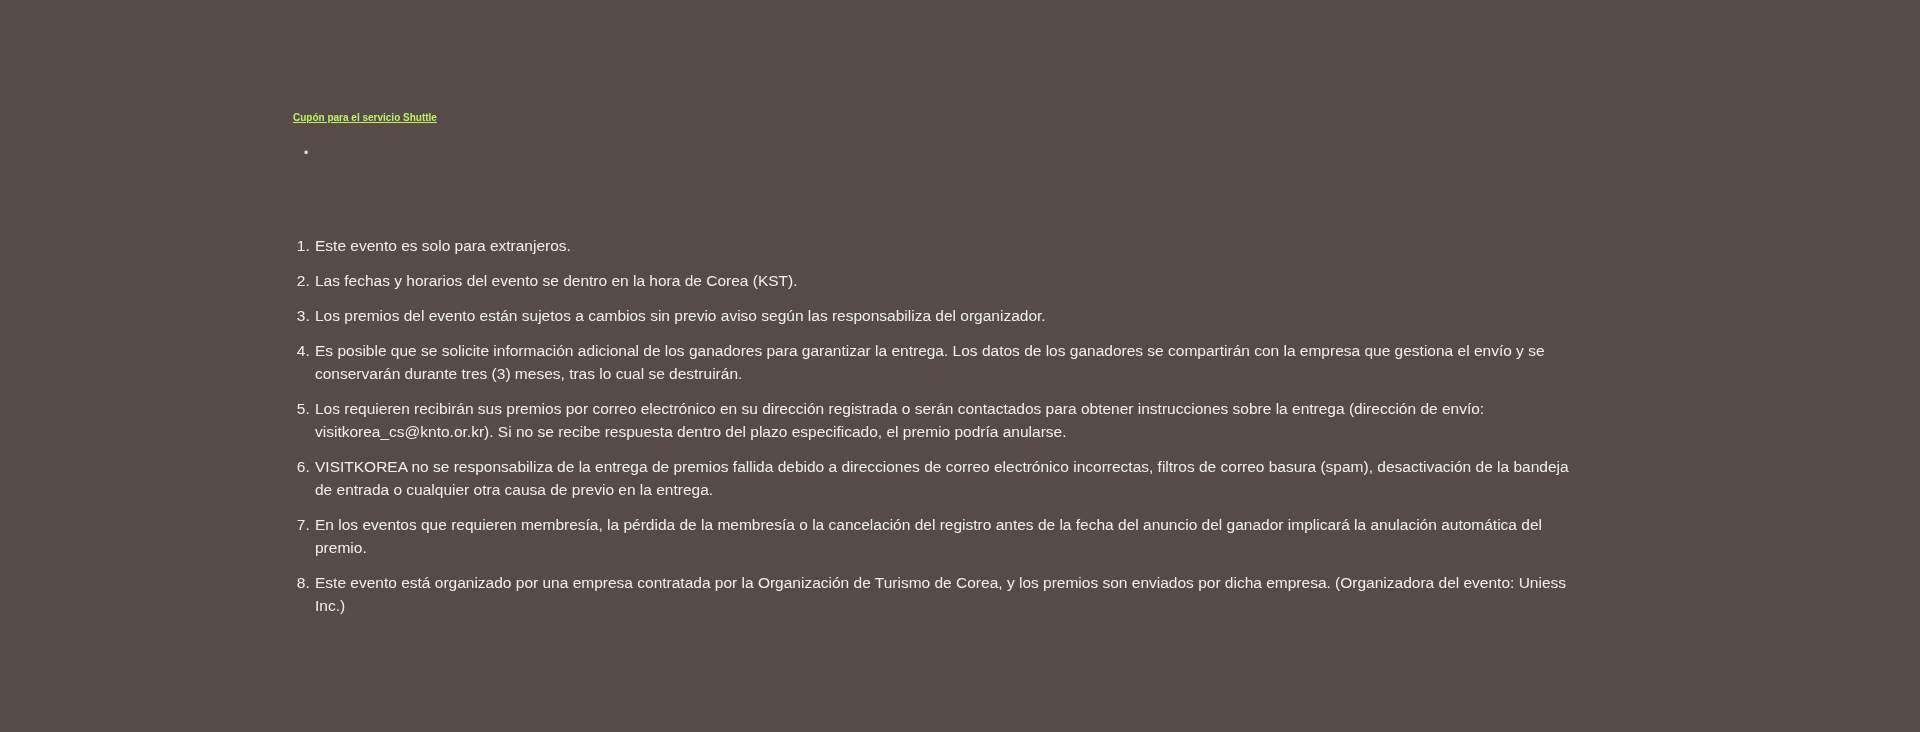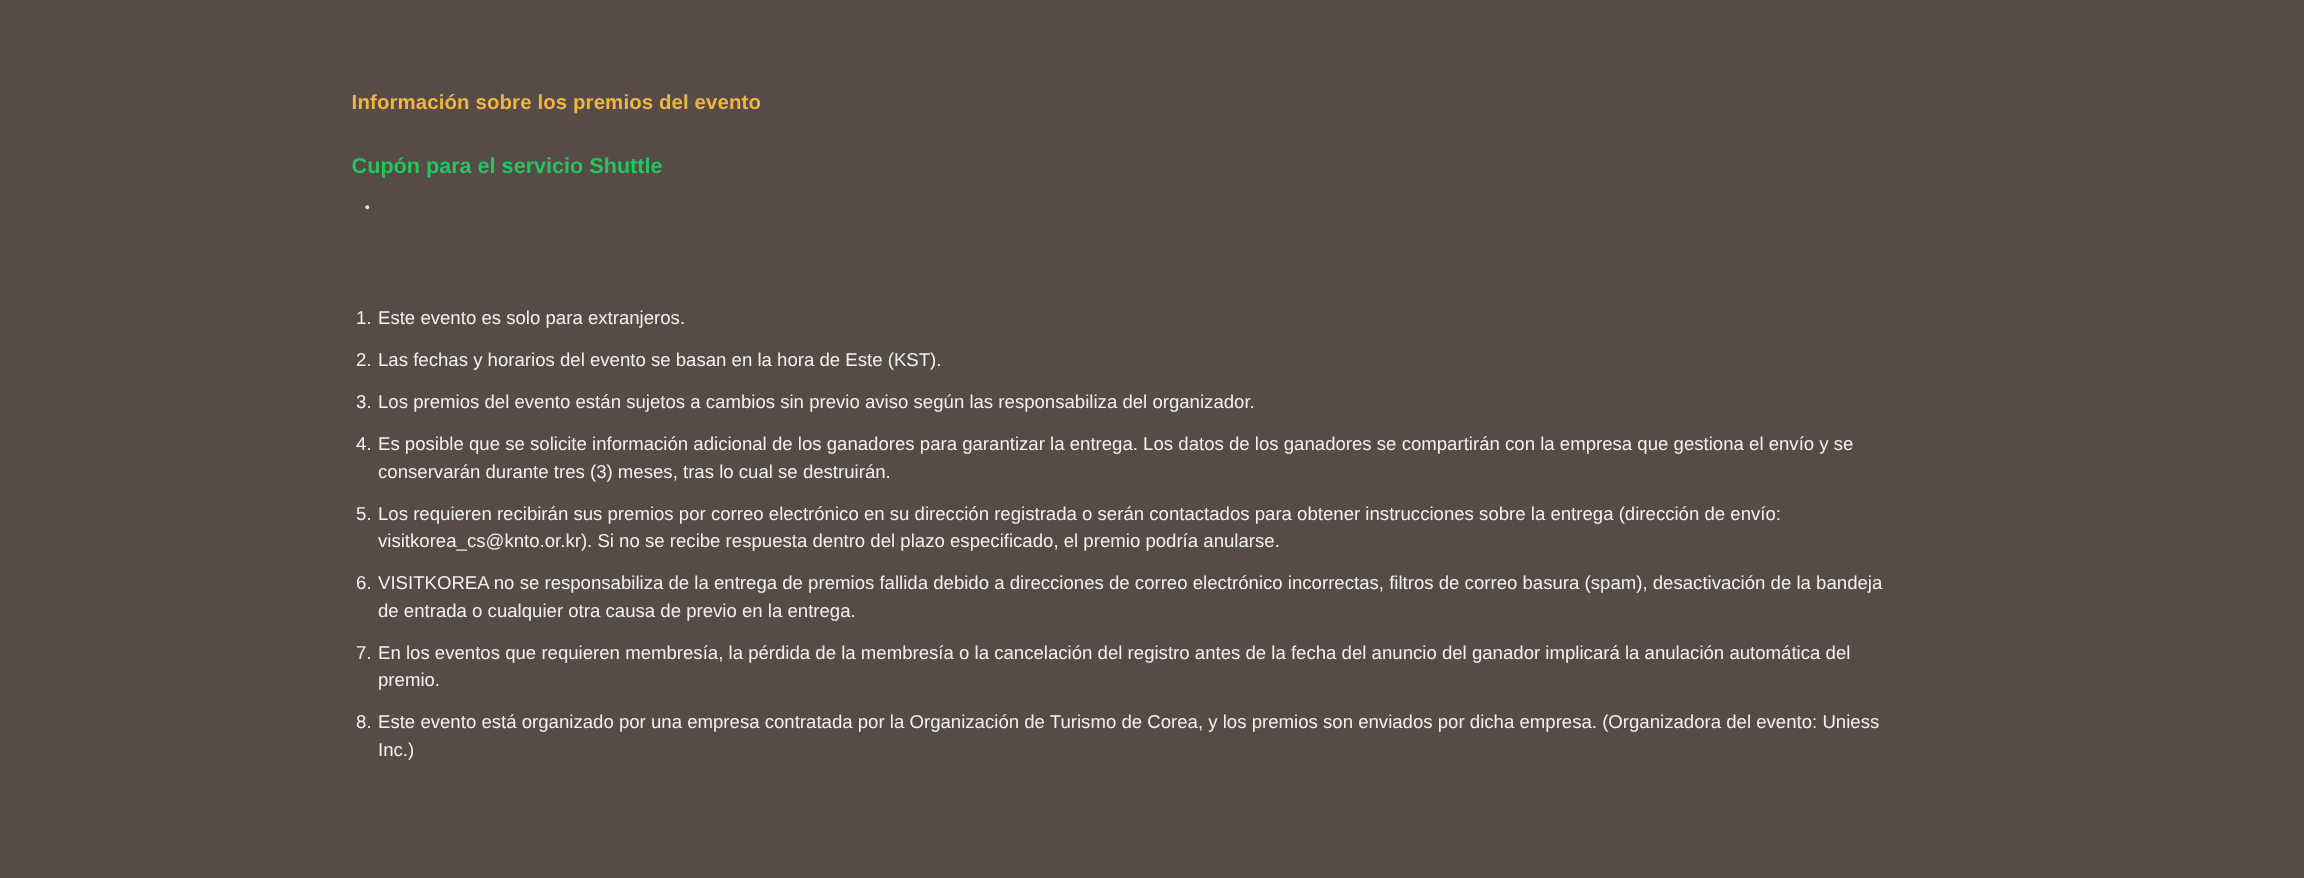--- a/index.html
+++ b/index.html
@@ -23,24 +23,25 @@
   .section-heading {
     margin: 0;
     font-size: 17px;
     line-height: 20px;
     font-weight: 700;
     color: #F1B53F;
     letter-spacing: 0.1px;
   }
   .subheading {
     margin: 32px 0 0 0;
-    font-size: 18px;
+    font-size: 10px;
     line-height: 20px;
     font-weight: 700;
-    color: #22c55e;
+    color: #bef264;
+    text-decoration: underline;
   }
   .bullet-list {
     margin: 14px 0 0 0;
     padding: 0;
     list-style: none;
   }
   .bullet-row {
     display: flex;
     align-items: flex-start;
     font-size: 15.5px;
@@ -75,41 +76,40 @@
   .numbered-list li::marker {
     color: #F2F0EE;
   }
 </style>
 </head>
 <body>
 
 <main class="content">
 
   <section>
-    <h2 class="section-heading">Información sobre los premios del evento</h2>
 
     <h3 class="subheading">Cupón para el servicio Shuttle</h3>
 
     <ul class="bullet-list">
       <li class="bullet-row">
         <span class="bullet-glyph">•</span>
       </li>
     </ul>
   </section>
 
   <div class="section-gap"></div>
 
   <section>
 
     <ol class="numbered-list">
       <li>
         <span>Este evento es solo para extranjeros.</span>
       </li>
       <li>
-        <span>Las fechas y horarios del evento se basan en la hora de Este (KST).</span>
+        <span>Las fechas y horarios del evento se dentro en la hora de Corea (KST).</span>
       </li>
       <li>
         <span>Los premios del evento están sujetos a cambios sin previo aviso según las responsabiliza del organizador.</span>
       </li>
       <li>
         <span>Es posible que se solicite información adicional de los ganadores para garantizar la entrega. Los datos de los ganadores se compartirán con la empresa que gestiona el envío y se conservarán durante tres (3) meses, tras lo cual se destruirán.</span>
       </li>
       <li>
         <span>Los requieren recibirán sus premios por correo electrónico en su dirección registrada o serán contactados para obtener instrucciones sobre la entrega (dirección de envío: visitkorea_cs@knto.or.kr). Si no se recibe respuesta dentro del plazo especificado, el premio podría anularse.</span>
       </li>

